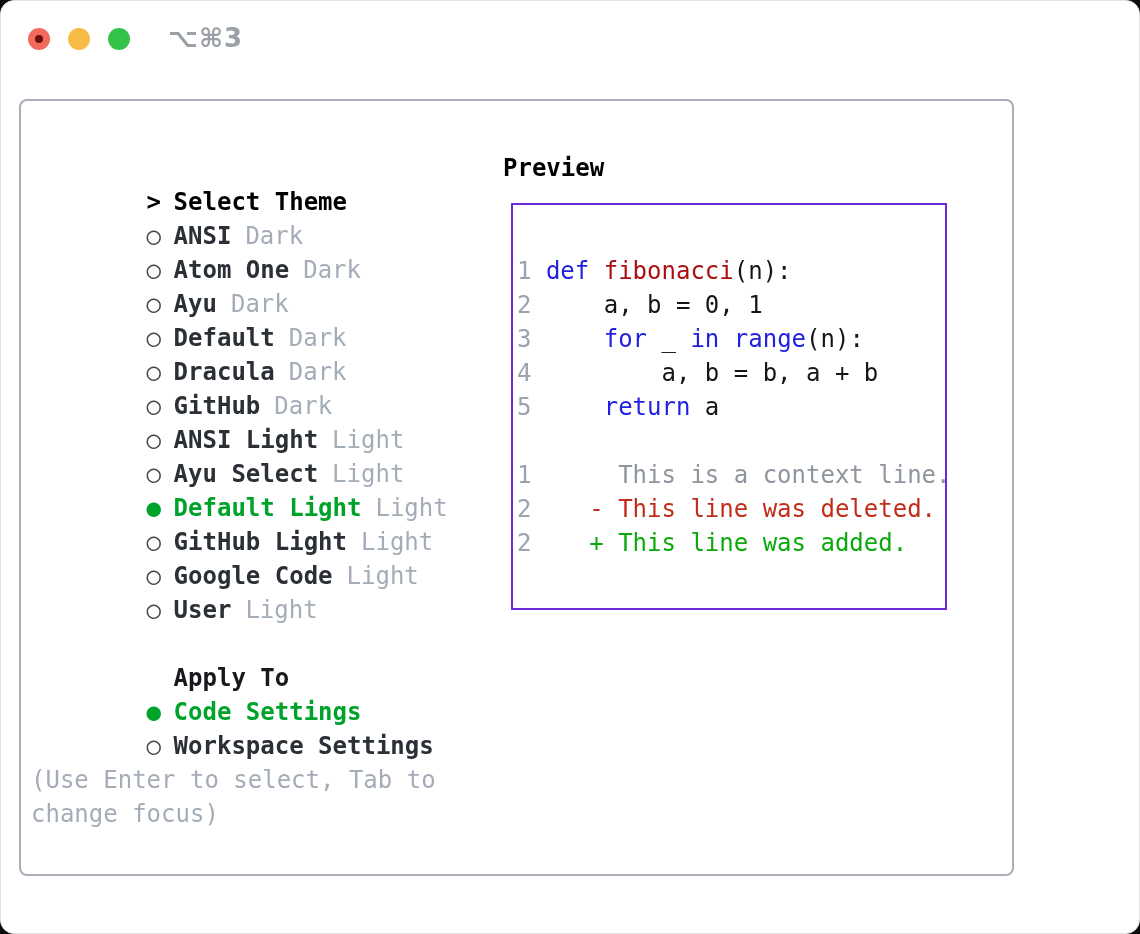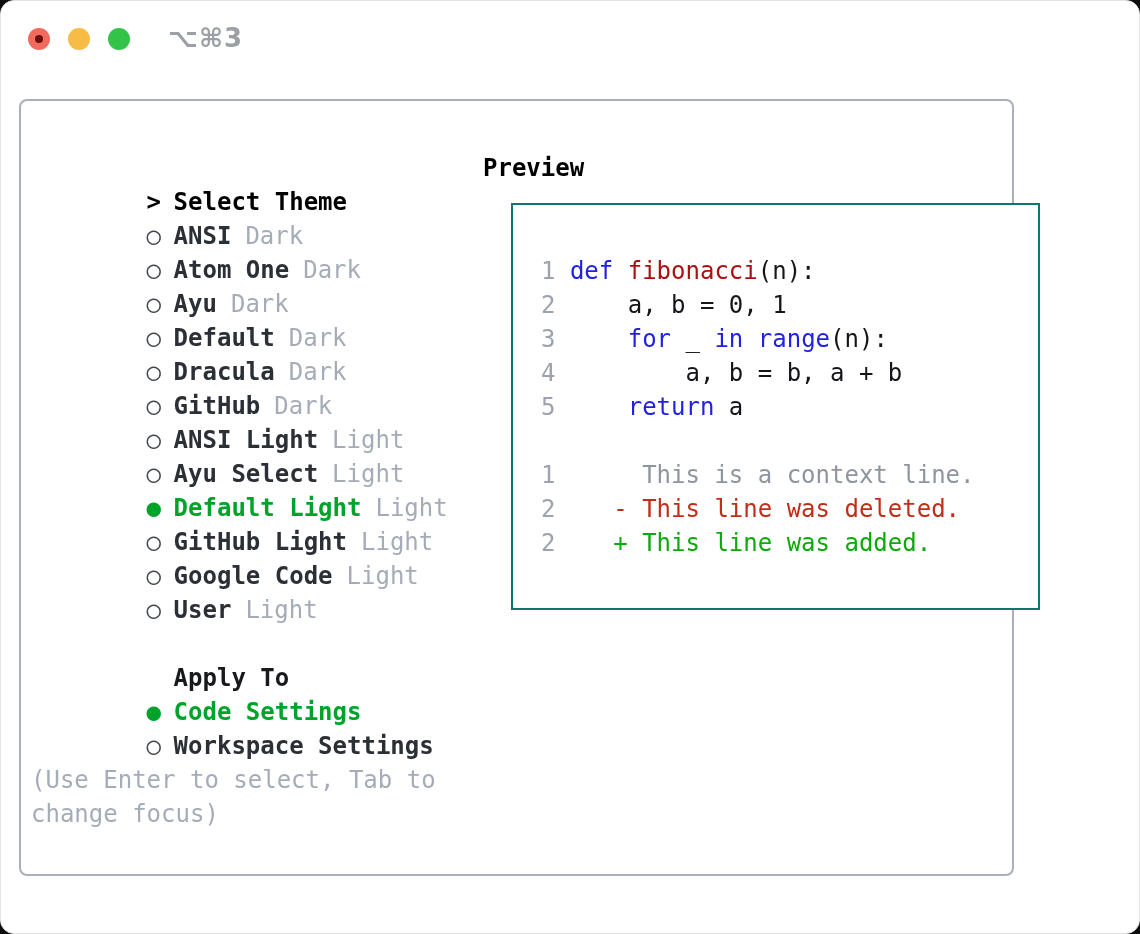--- a/index.html
+++ b/index.html
@@ -50,28 +50,28 @@
   .variant{color:#a4acb8;margin-left:14px;}
   .sel .bullet,.sel .name{color:#00a32a;}
   .applyhdr .name{color:#17191d;}
   .spacer{height:34px;}
   .help{
     width:435px;color:#a4acb8;line-height:34px;font-size:24px;
     white-space:normal;word-wrap:break-word;
   }
   
   .preview-label{
-    position:absolute;left:462px;top:50px;
+    position:absolute;left:482px;top:50px;
     font-size:24px;line-height:34px;font-weight:bold;color:#000000;
   }
   .pbox{
     position:absolute;left:490px;top:102px;
-    width:529px;height:407px;box-sizing:border-box;
-    border:2px solid #0f766e;
-    padding:49px 0 0 28px;
+    width:436px;height:407px;box-sizing:border-box;
+    border:2px solid #6d28d9;
+    padding:49px 0 0 4px;
     background:#ffffff;
   }
   .cl{height:34px;font-size:24px;line-height:34px;}
   .cl span{white-space:pre;}
   .num{color:#9ba3ae;}
   .kw{color:#2121e0;}
   .fn{color:#ab0f0f;}
   .pl{color:#141519;}
   .ctx{color:#8e959e;}
   .del{color:#c22d1a;margin-top:19px;}

